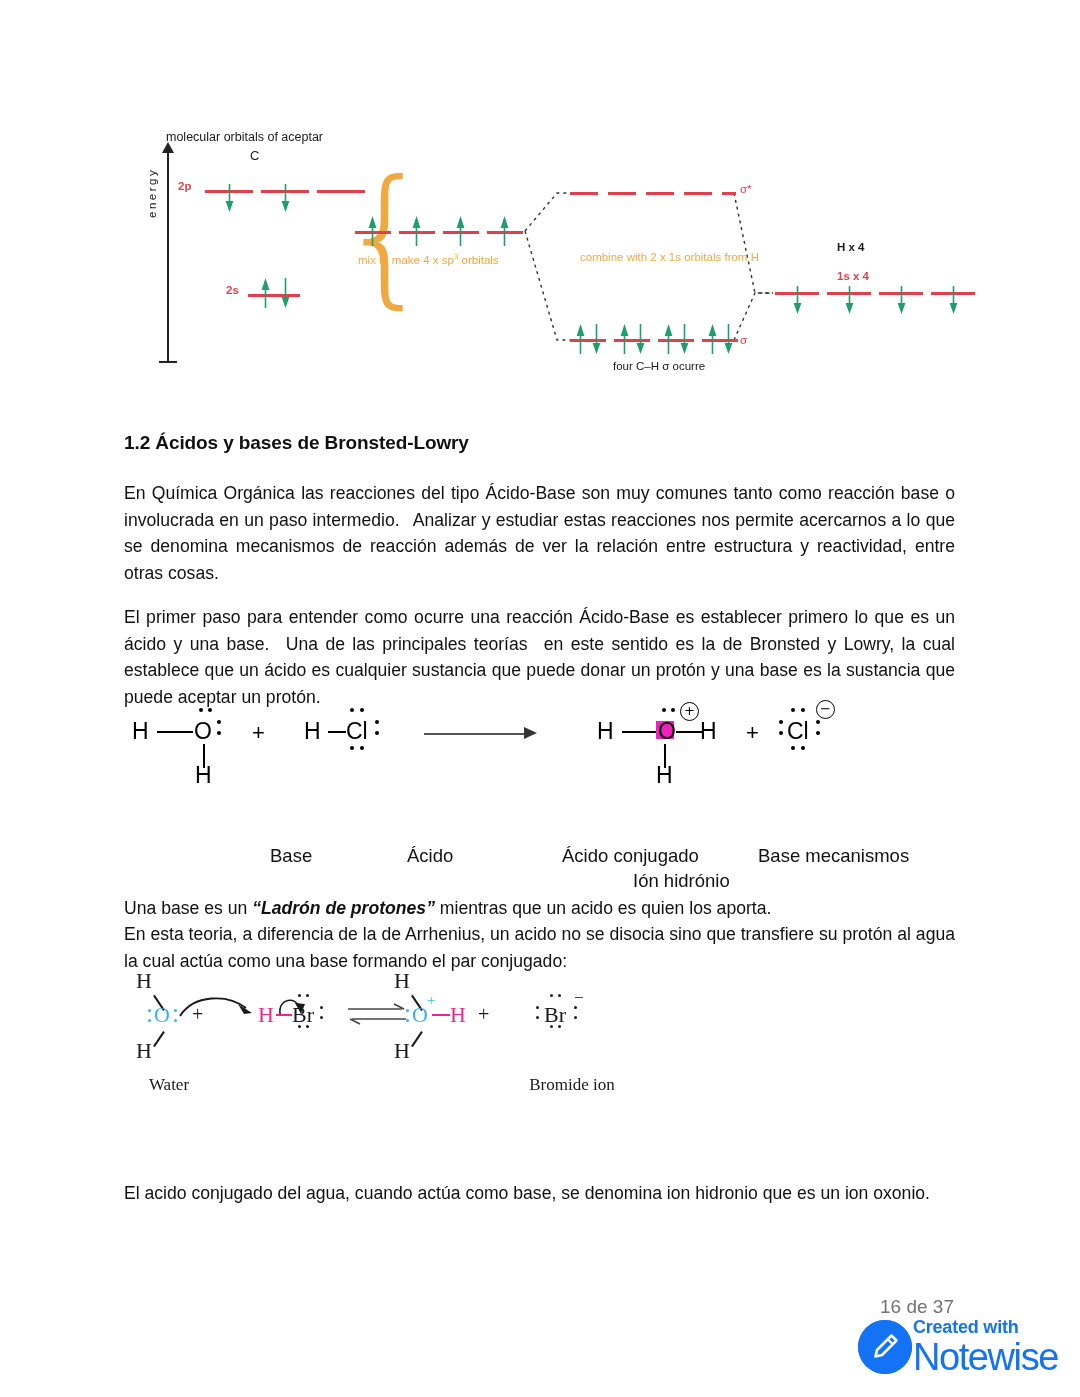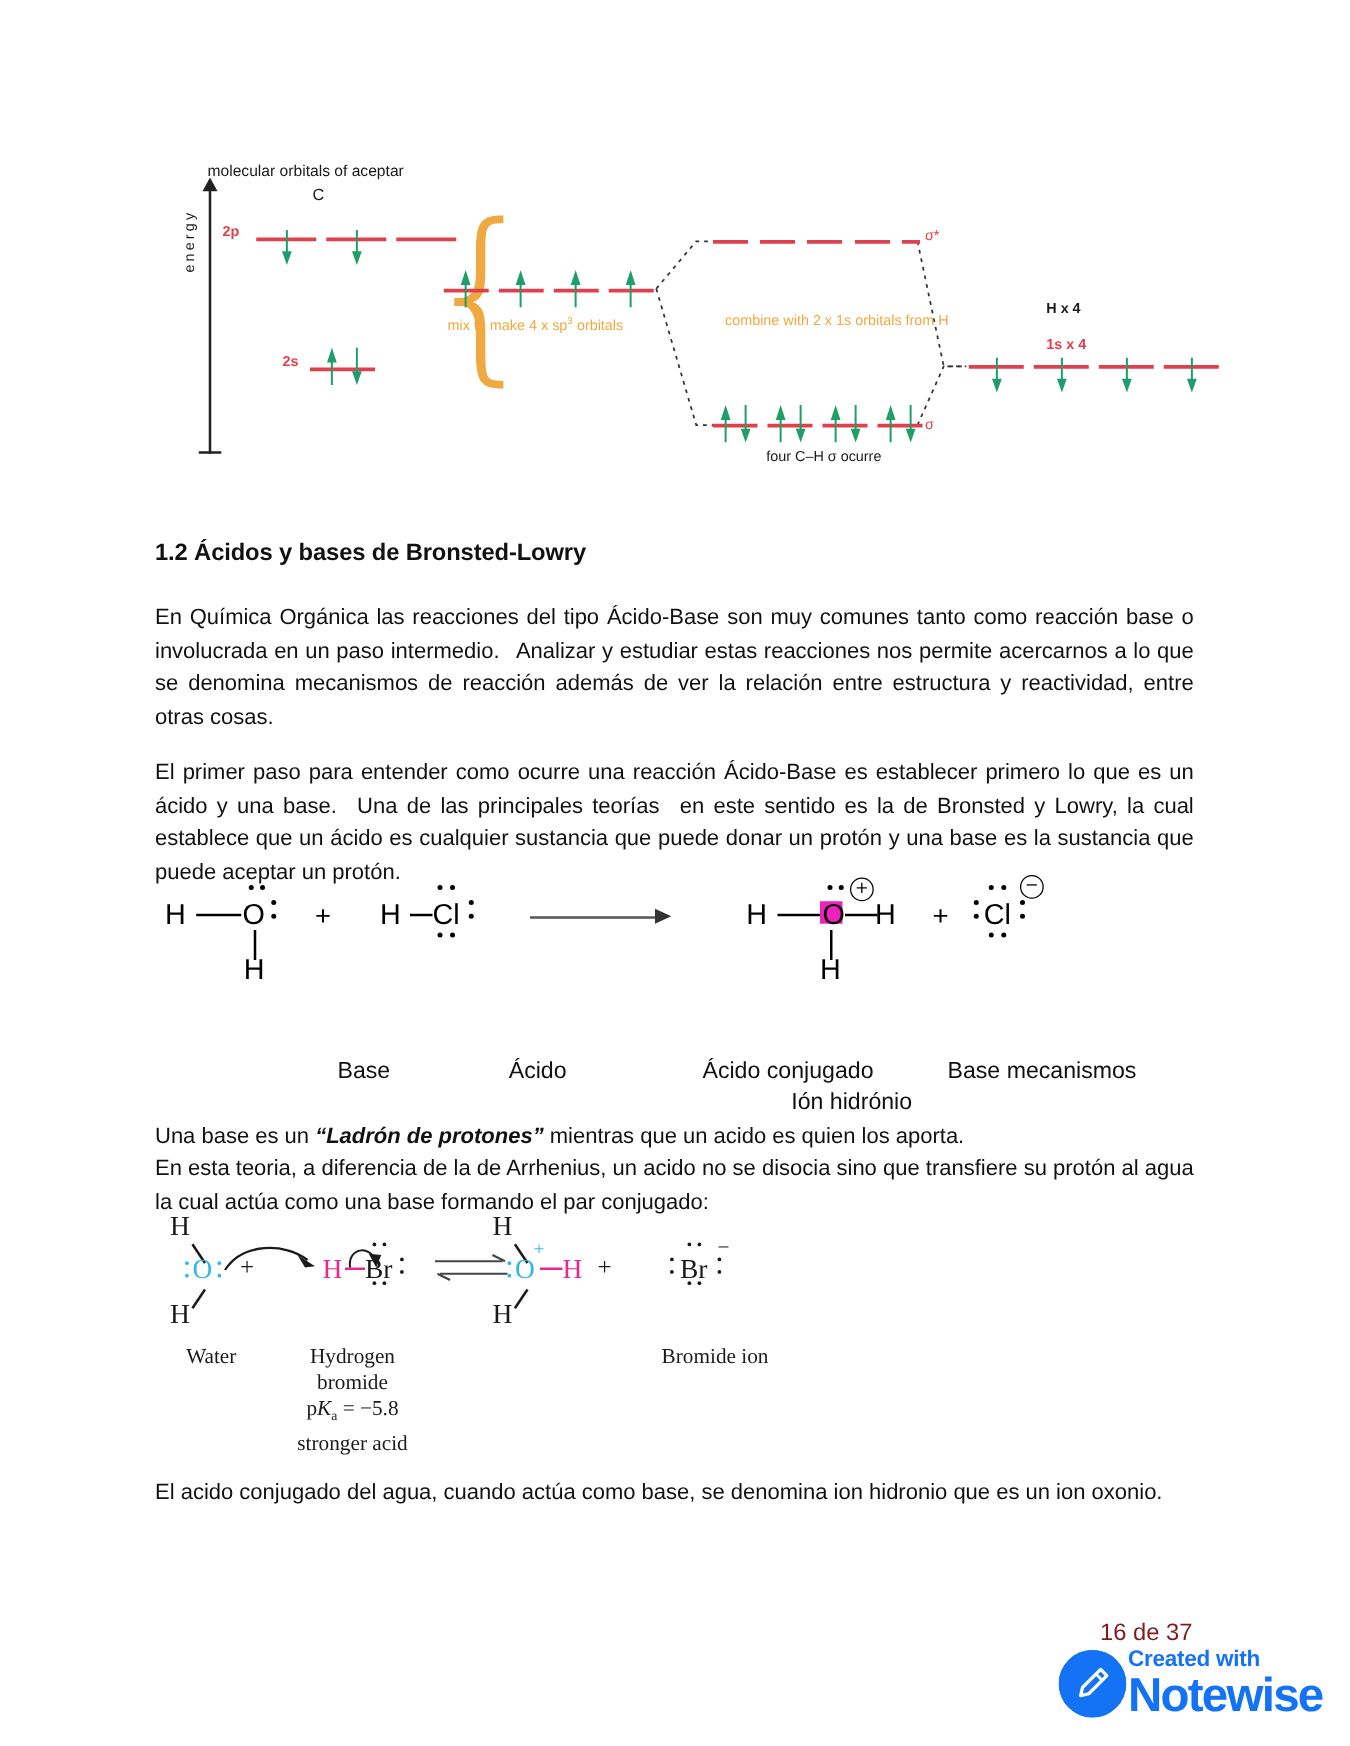--- a/index.html
+++ b/index.html
@@ -252,21 +252,21 @@
   }
   #rxn2 .cap2 i { font-style: italic; }
   #rxn2 .cap2 sub { font-size: 11px; }
 
   
   #page-num {
     position: absolute;
     right: 126px;
     top: 1296px;
     font-size: 19px;
-    color: #7f1d1d;
+    color: #737373;
   }
   #notewise {
     position: absolute;
     right: 22px;
     top: 1318px;
     display: flex;
     align-items: center;
     gap: 1px;
   }
   #notewise .badge {
@@ -279,21 +279,21 @@
   #notewise .nw-small {
     font-size: 18px;
     font-weight: bold;
     color: #1472f5;
     letter-spacing: -0.2px;
     display: block;
     margin-bottom: 2px;
   }
   #notewise .nw-big {
     font-size: 38px;
-    font-weight: bold;
+    font-weight: normal;
     color: #1472f5;
     letter-spacing: -1.4px;
     display: block;
   }
 </style>
 </head>
 <body>
 
 <div id="mo-diagram">
 
@@ -601,26 +601,20 @@
   <div class="dot" style="left:426px; top:57px;"></div>
   <div class="dot" style="left:434px; top:57px;"></div>
   <div class="dot" style="left:450px; top:38px;"></div>
   <div class="dot" style="left:450px; top:48px;"></div>
   <span class="minus" style="left:450px; top:20px;">−</span>
 
   <div class="cap2" style="left:0px; top:106px; width:90px;">
     <div>Water</div>
   </div>
 
-  <div class="cap2" style="left:98px; top:106px; width:120px;">
-    <div>Hydrogen</div>
-    <div>bromide</div>
-    <div><span>p</span><i>K</i><sub>a</sub> = <span>−5.8</span></div>
-    <div>stronger acid</div>
-  </div>
 
 
   <div class="cap2" style="left:378px; top:106px; width:140px;">
     <div>Bromide ion</div>
   </div>
 </div>
 
 <div class="para para-left" style="top:1180px;">El acido conjugado del agua, cuando actúa como base, se denomina ion hidronio que es un ion oxonio.</div>
 
 <div id="page-num">16 de 37</div>

